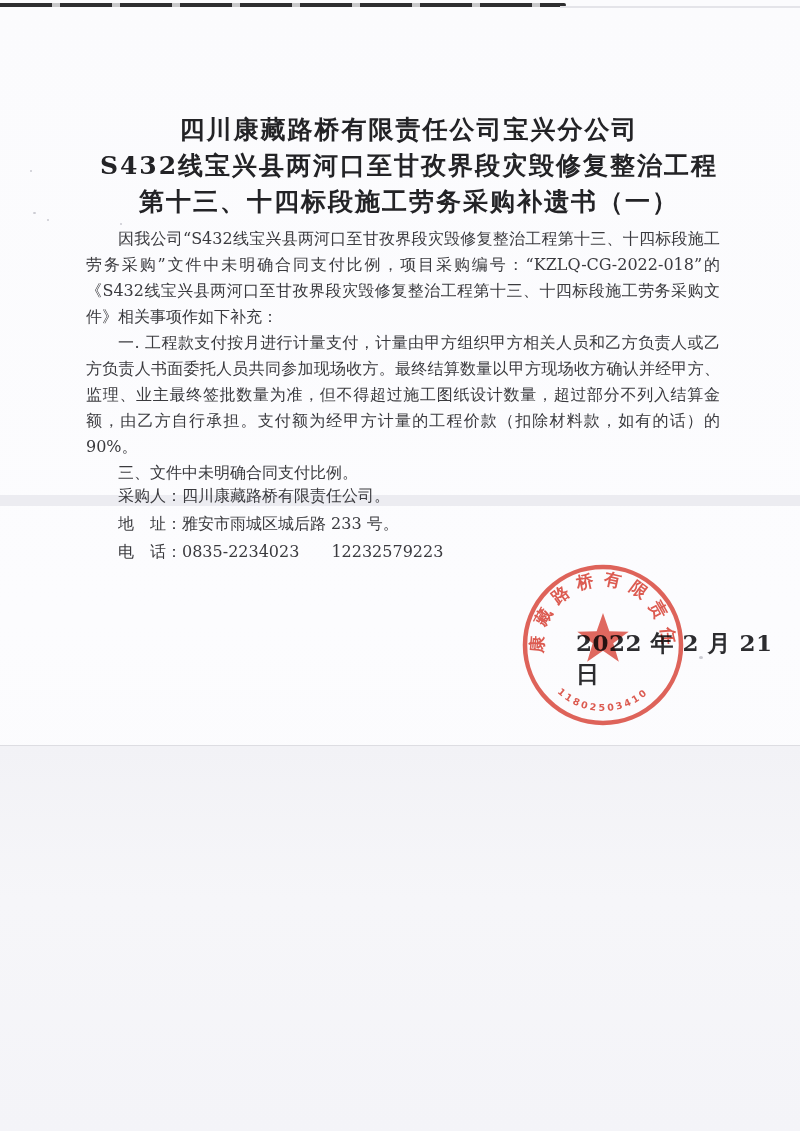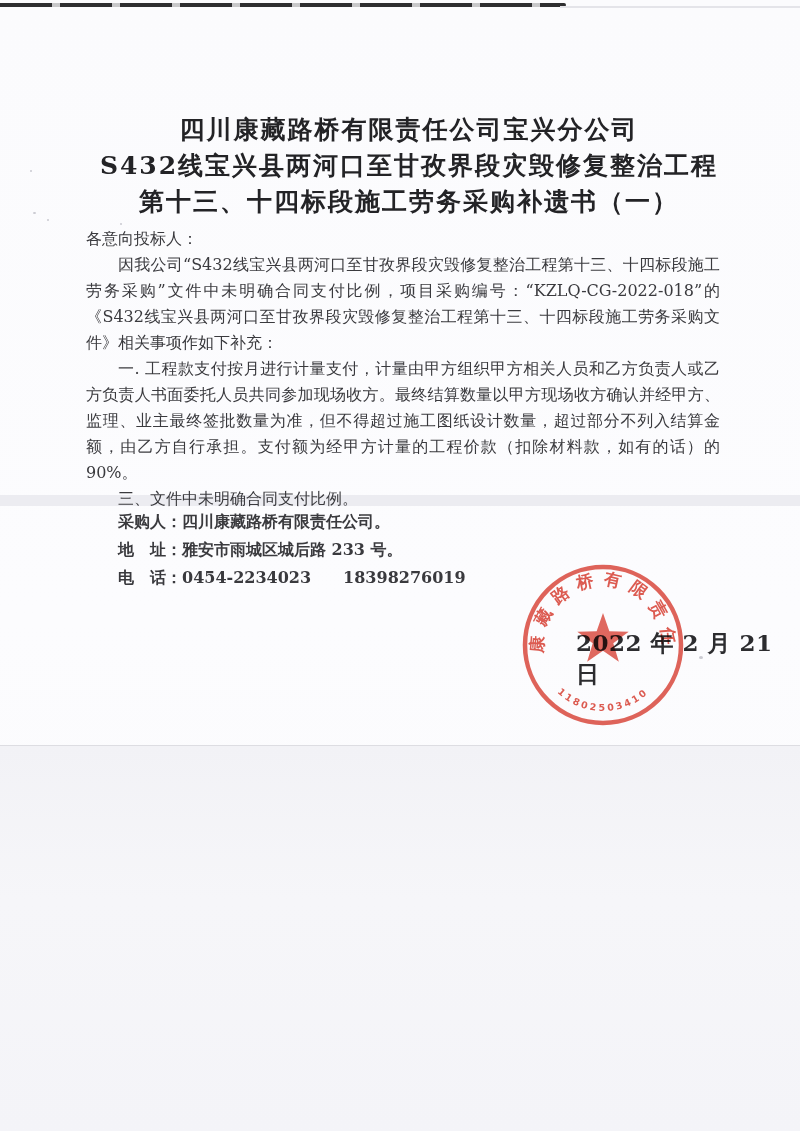--- a/index.html
+++ b/index.html
@@ -42,21 +42,21 @@
     font-size:25px;line-height:36px;letter-spacing:2px;
   }
   .body-block{
     position:absolute;left:86px;top:226px;width:634px;
     font-size:16px;line-height:26px;
     text-align:justify;
     color:#3a3a3e;
   }
   .body-block p{margin:0;}
   .para{text-indent:2em;}
-  .contact-block{margin-top:-4px;margin-left:2em;line-height:28px;font-weight:bold;}
+  .contact-block{margin-top:-4px;margin-left:2em;line-height:28px;}
   .contact-row{white-space:pre-wrap;}
   .issue-date{
     position:absolute;left:576px;top:628px;
     font-size:23px;letter-spacing:.5px;color:#2c2c2f;
     z-index:3;
     font-weight:bold;
   }
   .seal{
     position:absolute;left:517px;top:559px;width:172px;height:172px;
     mix-blend-mode:multiply;opacity:.93;z-index:4;
@@ -91,29 +91,28 @@
   <div class="speck" style="left:368px;top:197px;width:2px;height:2px;"></div>
   <div class="speck" style="left:699px;top:656px;width:4px;height:3px;"></div>
 
   <div class="title-block">
     <div>四川康藏路桥有限责任公司宝兴分公司</div>
     <div>S432线宝兴县两河口至甘孜界段灾毁修复整治工程</div>
     <div>第十三、十四标段施工劳务采购补遗书（一）</div>
   </div>
 
   <div class="body-block">
-    <p>各意向投标人：</p>
     <p class="para">因我公司“S432线宝兴县两河口至甘孜界段灾毁修复整治工程第十三、十四标段施工劳务采购”文件中未明确合同支付比例，项目采购编号：“KZLQ-CG-2022-018”的《S432线宝兴县两河口至甘孜界段灾毁修复整治工程第十三、十四标段施工劳务采购文件》相关事项作如下补充：</p>
     <p class="para">一. 工程款支付按月进行计量支付，计量由甲方组织甲方相关人员和乙方负责人或乙方负责人书面委托人员共同参加现场收方。最终结算数量以甲方现场收方确认并经甲方、监理、业主最终签批数量为准，但不得超过施工图纸设计数量，超过部分不列入结算金额，由乙方自行承担。支付额为经甲方计量的工程价款（扣除材料款，如有的话）的90%。</p>
     <p class="para">三、文件中未明确合同支付比例。</p>
 
     <div class="contact-block">
       <div class="contact-row"><span>采购人：</span><span>四川康藏路桥有限责任公司。</span></div>
       <div class="contact-row"><span>地　址：</span><span>雅安市雨城区城后路 233 号。</span></div>
-      <div class="contact-row"><span>电　话：</span><span>0454-2234023　　18398276019</span></div>
+      <div class="contact-row"><span>电　话：</span><span>0835-2234023　　12232579223</span></div>
     </div>
   </div>
 
   <div class="issue-date">2022 年 2 月 21 日</div>
 
   <svg class="seal" viewBox="0 0 172 172" aria-hidden="true">
     <circle class="seal-ring" cx="86" cy="86" r="78"></circle>
     <polygon class="seal-star" points="86,54 92.35,72.26 111.68,72.66 96.27,84.34 101.87,102.84 86,91.8 70.13,102.84 75.73,84.34 60.32,72.66 79.65,72.26"></polygon>
     <defs>
       <path id="sealTopArc" d="M 28,101.5 A 60,60 0 1,1 144,101.5" fill="none"></path>

